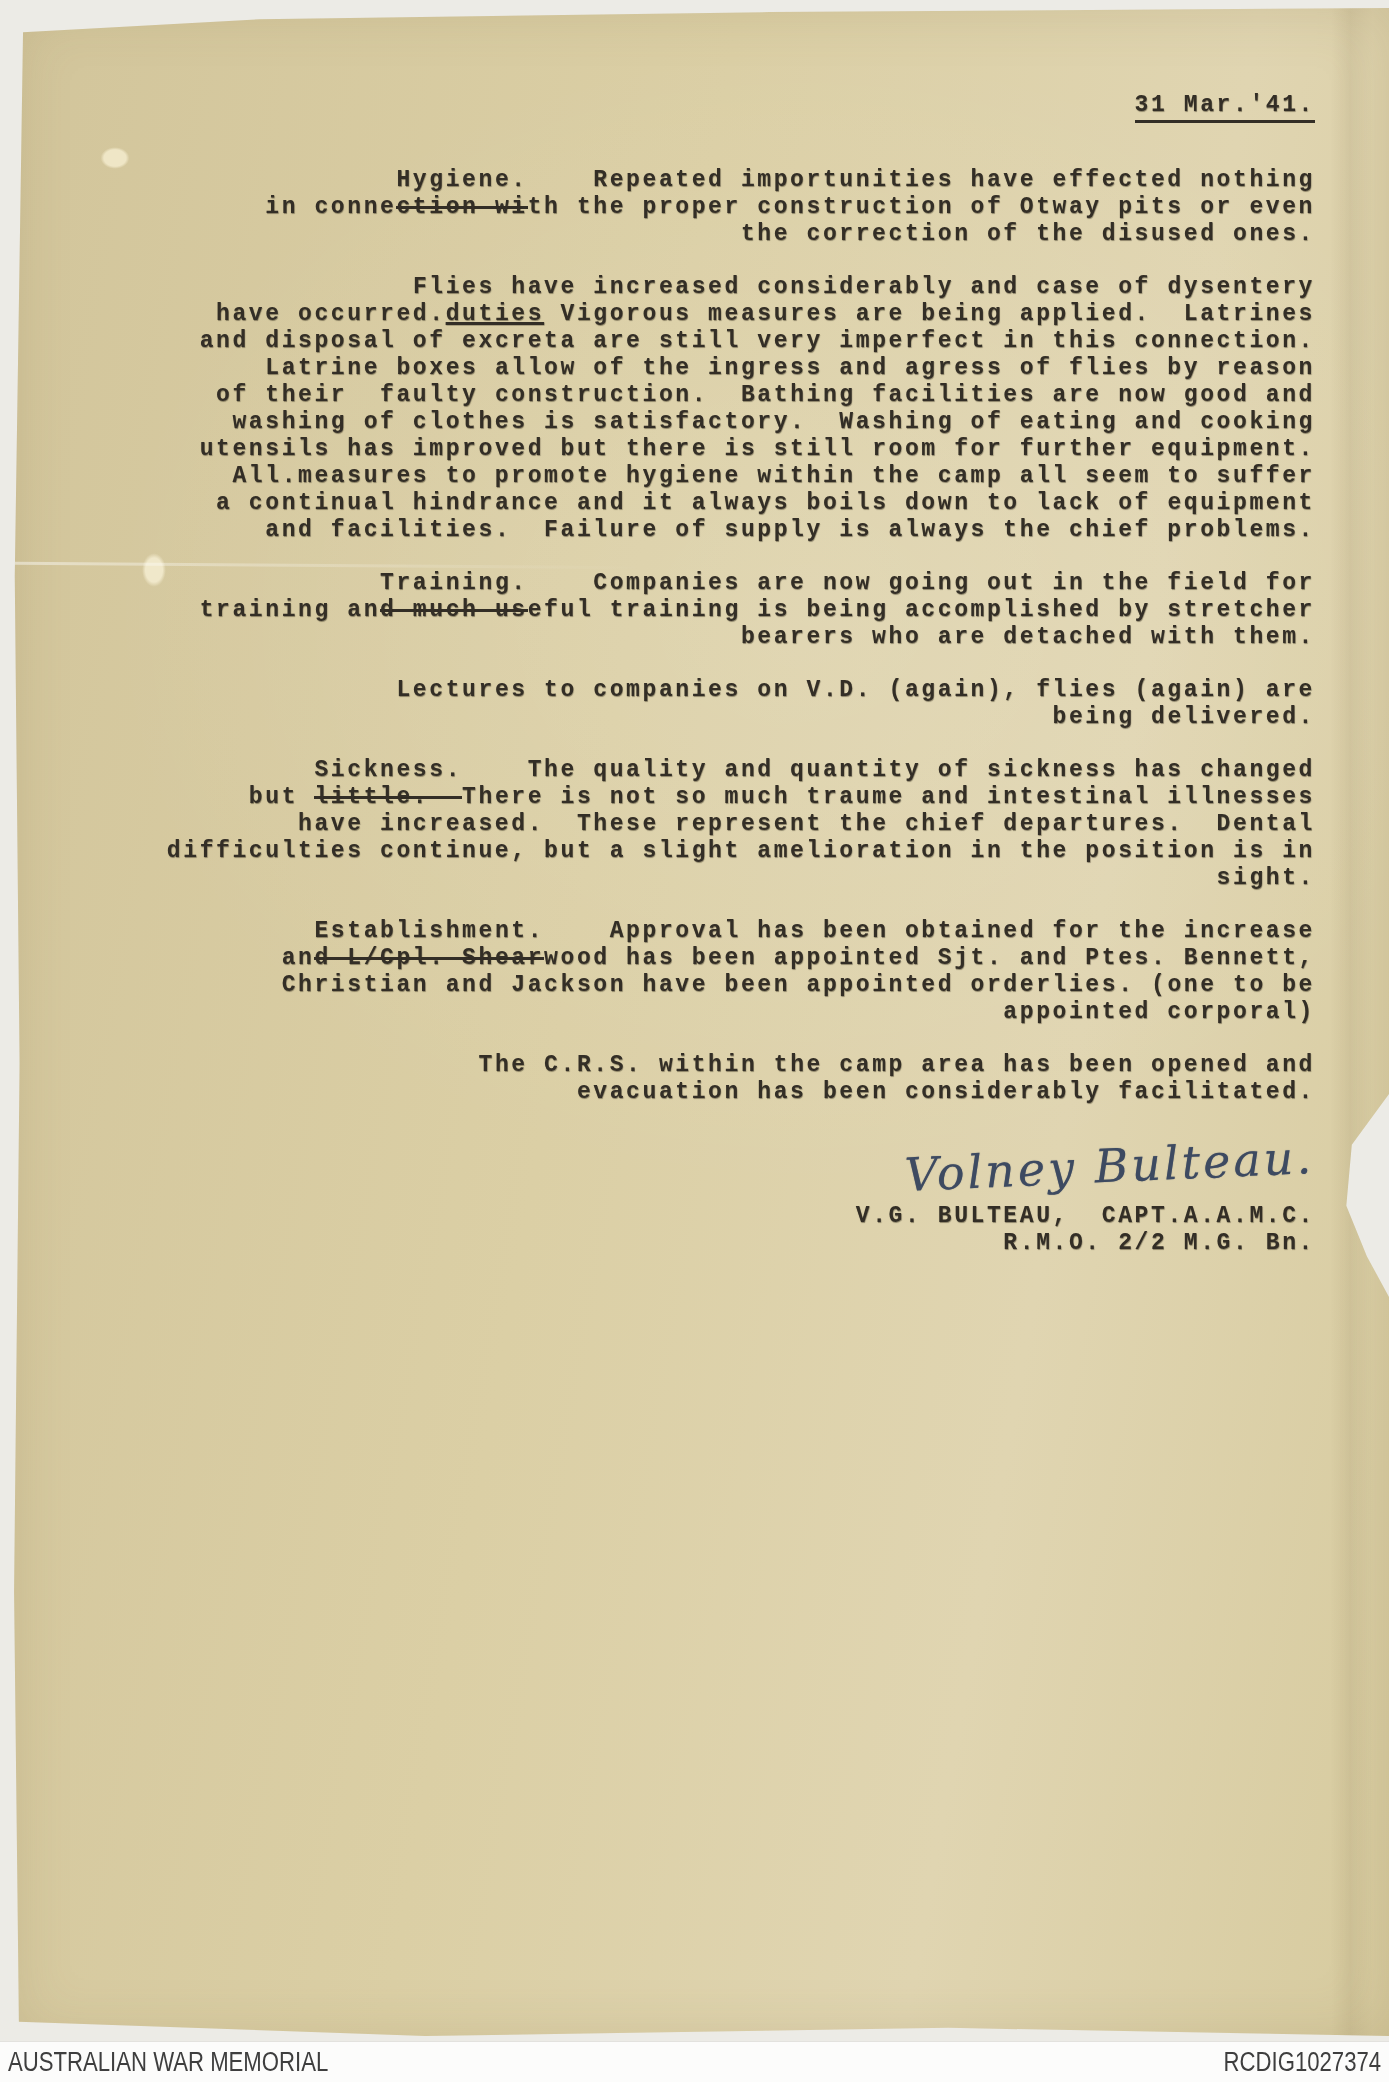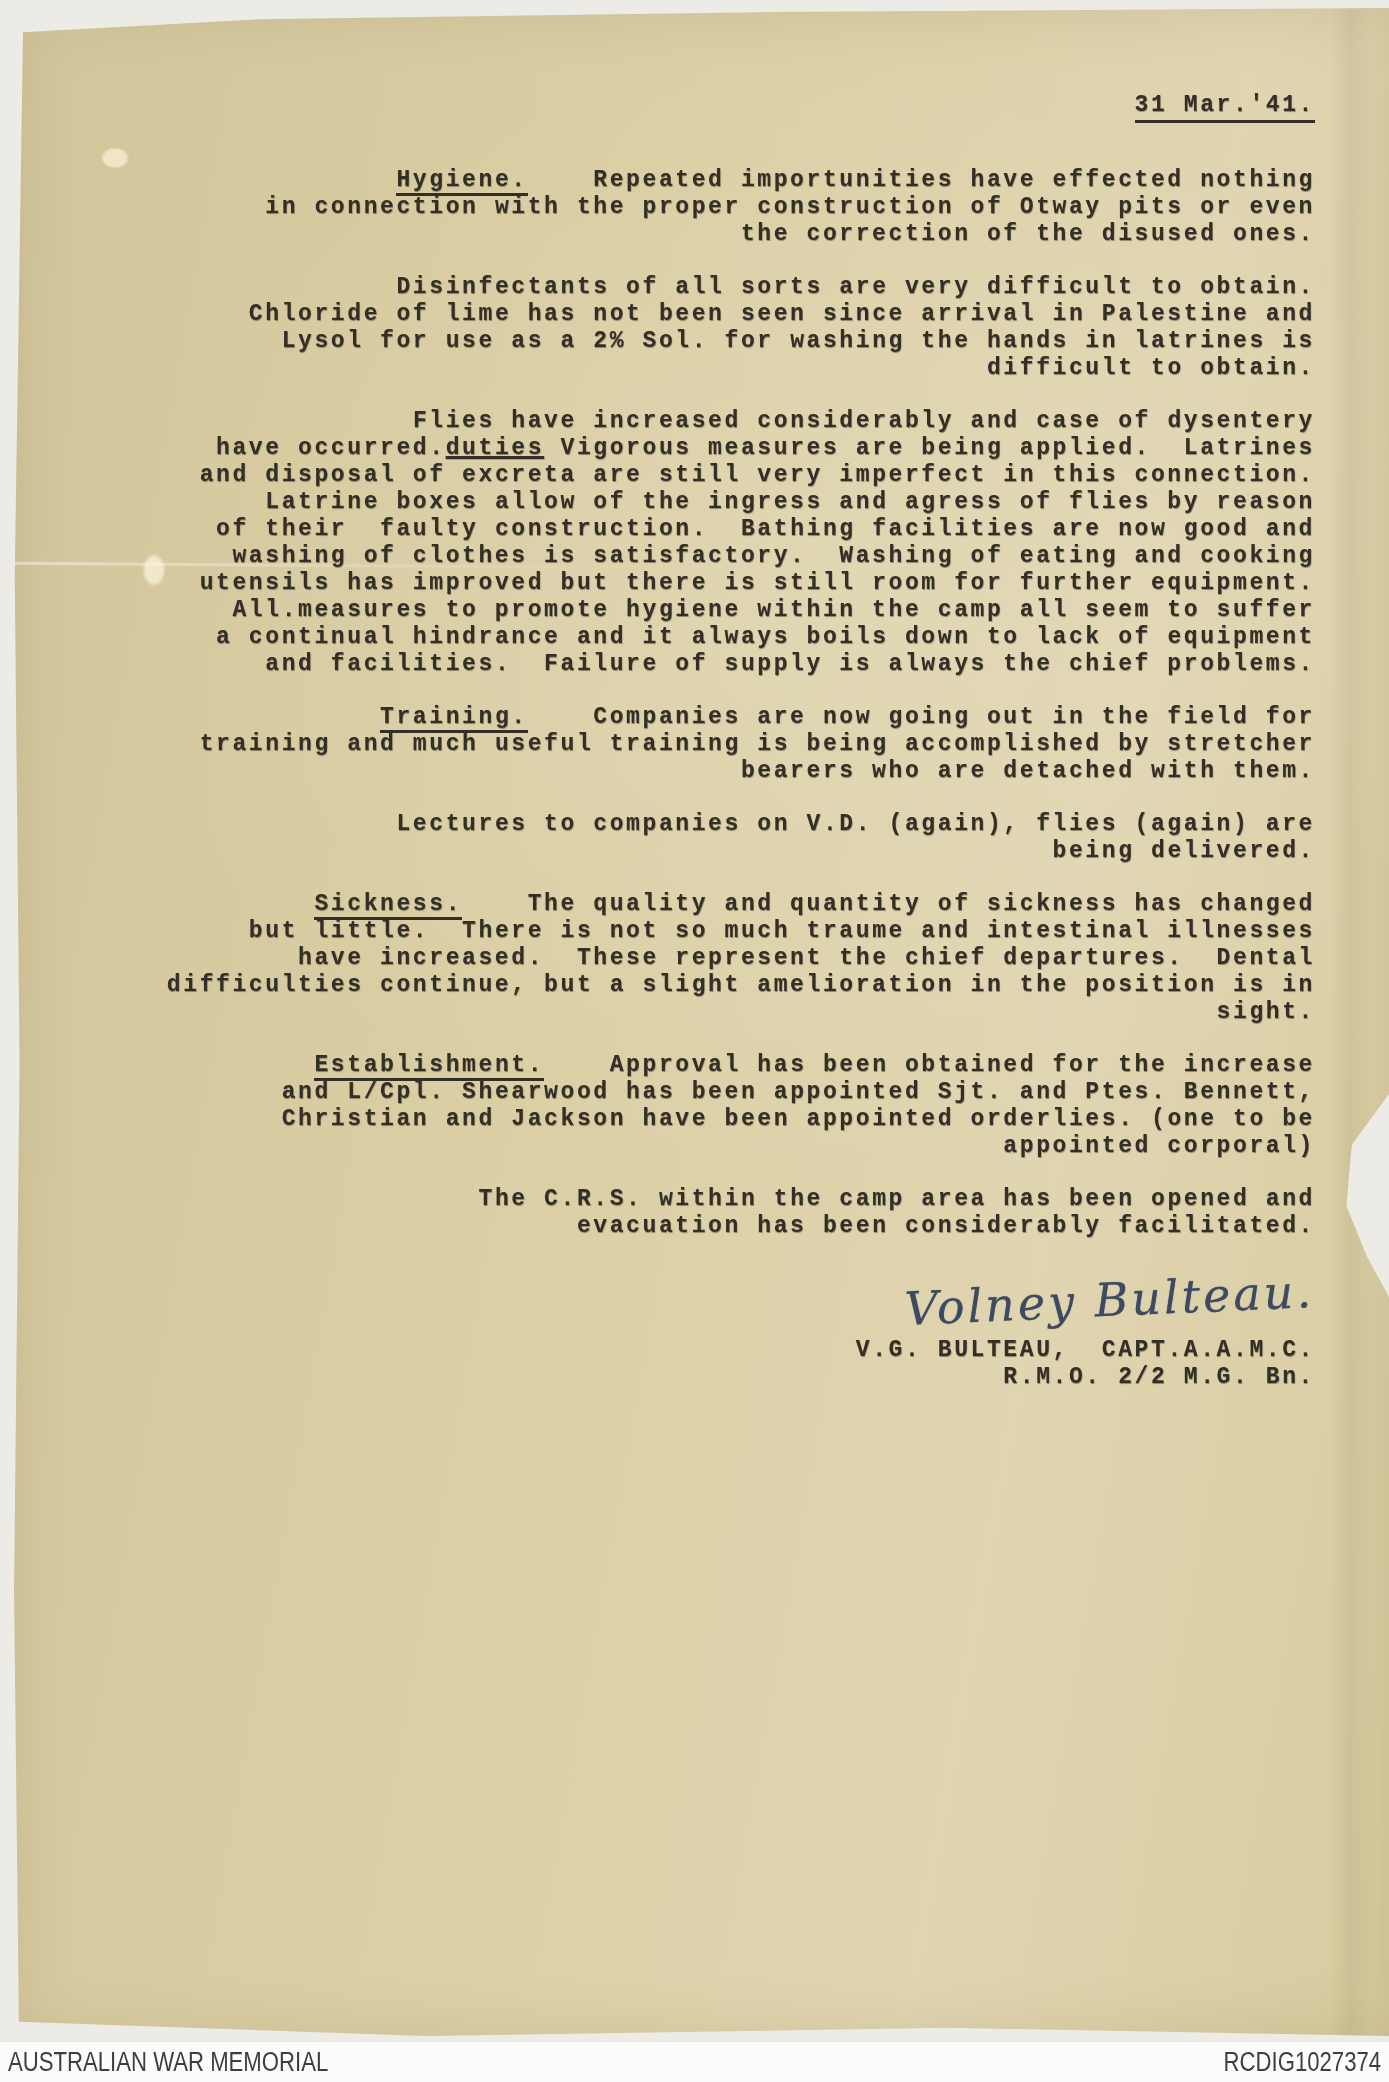--- a/index.html
+++ b/index.html
@@ -61,21 +61,21 @@
   }
 
   .para {
     white-space: pre-wrap;
     text-indent: 123px;
     margin: 0 0 26px 0;
   }
 
   .sec-heading {
     border-bottom: 3px solid #332e26;
-    padding-bottom: 0;
+    padding-bottom: 13px;
   }
 
   .strikeout {
     text-decoration: underline;
     text-decoration-thickness: 3px;
   }
 
   
   .signature-block { margin: 64px 0 0 585px; }
 
@@ -123,24 +123,20 @@
   <div class="content">
 
     <div>
       <span class="date-heading">31 Mar.'41.</span>
     </div>
 
     <p class="para"><span class="sec-heading">Hygiene.</span><span>    Repeated importunities have effected nothing
 in connection with the proper construction of Otway pits or even
 the correction of the disused ones.</span></p>
 
-    <p class="para"><span>Disinfectants of all sorts are very difficult to obtain.
-Chloride of lime has not been seen since arrival in Palestine and
-Lysol for use as a 2% Sol. for washing the hands in latrines is
-difficult to obtain.</span></p>
 
     <p class="para"><span>Flies have increased considerably and case of dysentery
 have occurred.</span><span class="strikeout">duties</span><span> Vigorous measures are being applied.  Latrines
 and disposal of excreta are still very imperfect in this connection.
 Latrine boxes allow of the ingress and agress of flies by reason
 of their  faulty construction.  Bathing facilities are now good and
 washing of clothes is satisfactory.  Washing of eating and cooking
 utensils has improved but there is still room for further equipment.
 All.measures to promote hygiene within the camp all seem to suffer
 a continual hindrance and it always boils down to lack of equipment

